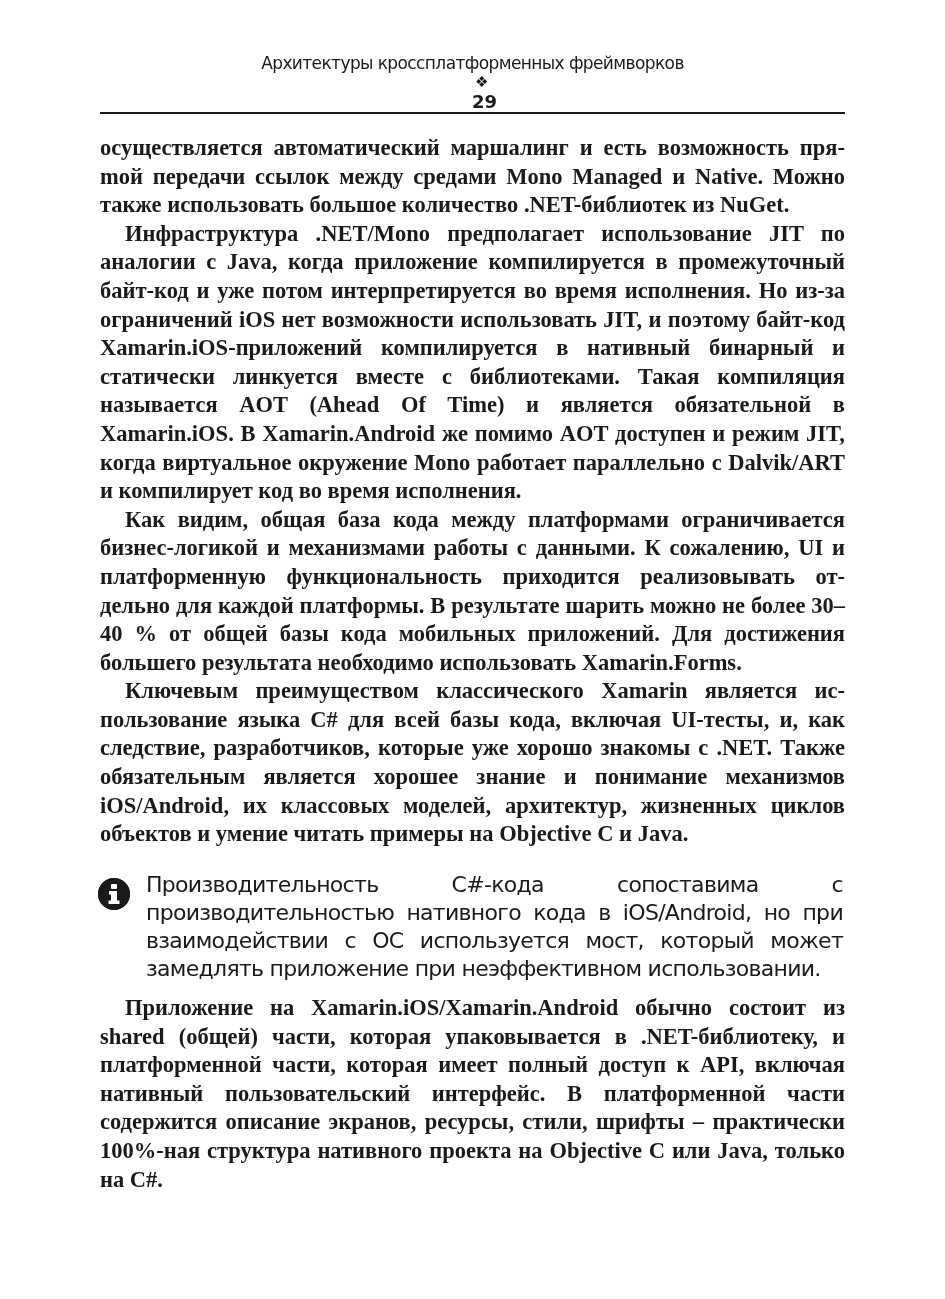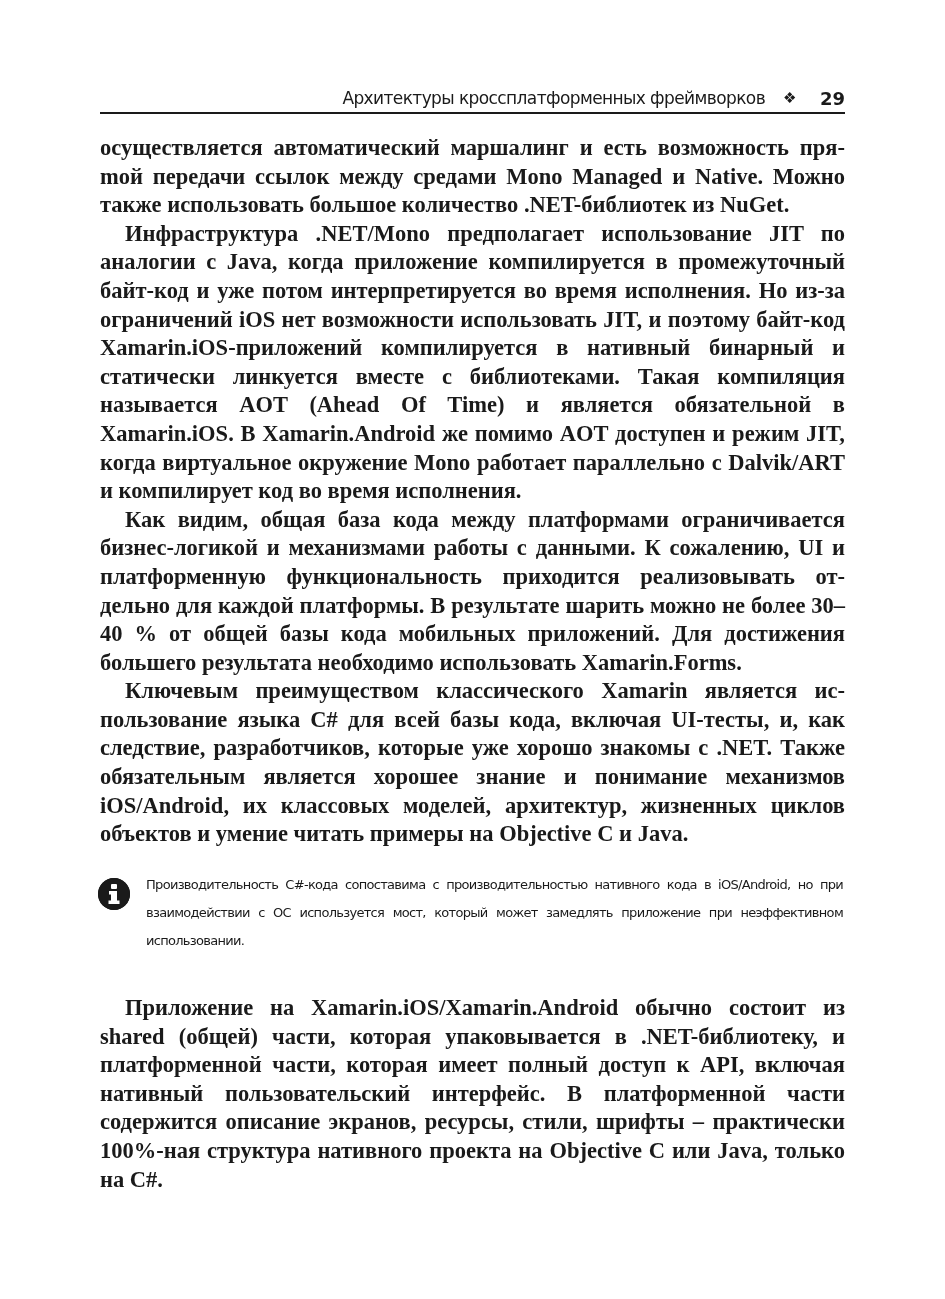--- a/index.html
+++ b/index.html
@@ -26,20 +26,21 @@
       left: 0;
       width: 745px;
       height: 28px;
       display: flex;
       justify-content: flex-end;
       align-items: center;
       font-family: "DejaVu Sans", sans-serif;
       font-size: 17px;
       letter-spacing: -0.6px;
       color: #1a1a1a;
+      flex-direction: column;
     }
     .running-header .ornament {
       margin: 0 0 0 18px;
       font-size: 15px;
     }
     .running-header .page-num {
       margin-left: 24px;
       font-weight: bold;
       font-size: 18px;
       letter-spacing: 0;
@@ -88,21 +89,21 @@
       color: #ffffff;
       display: flex;
       align-items: center;
       justify-content: center;
       margin-top: 7px;
     }
     .note-text {
       margin-left: 16px;
       width: 697px;
       font-family: "DejaVu Sans", sans-serif;
-      font-size: 13px;
+      font-size: 22px;
       line-height: 28px;
       letter-spacing: -0.7px;
       text-align: justify;
     }
     .body-text-2 {
       top: 994px;
     }
   </style>
 </head>
 <body>

